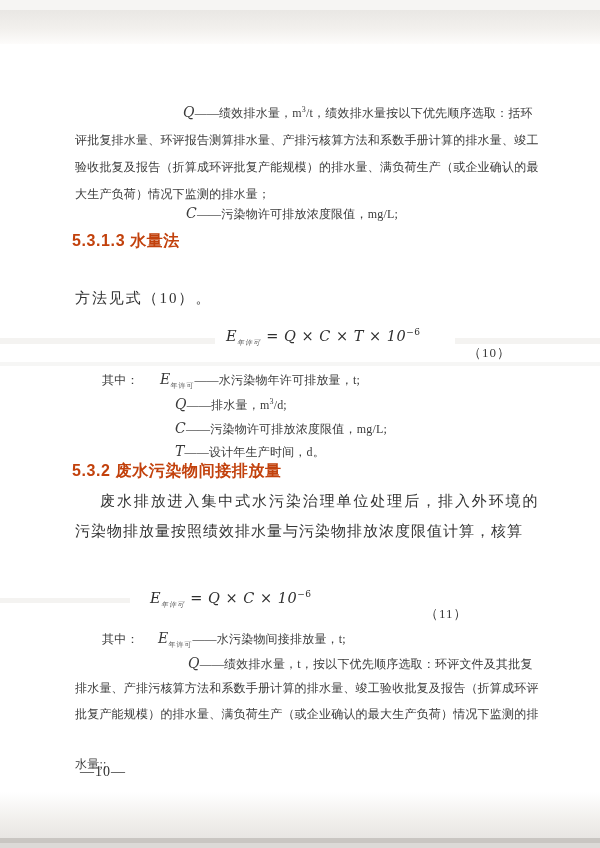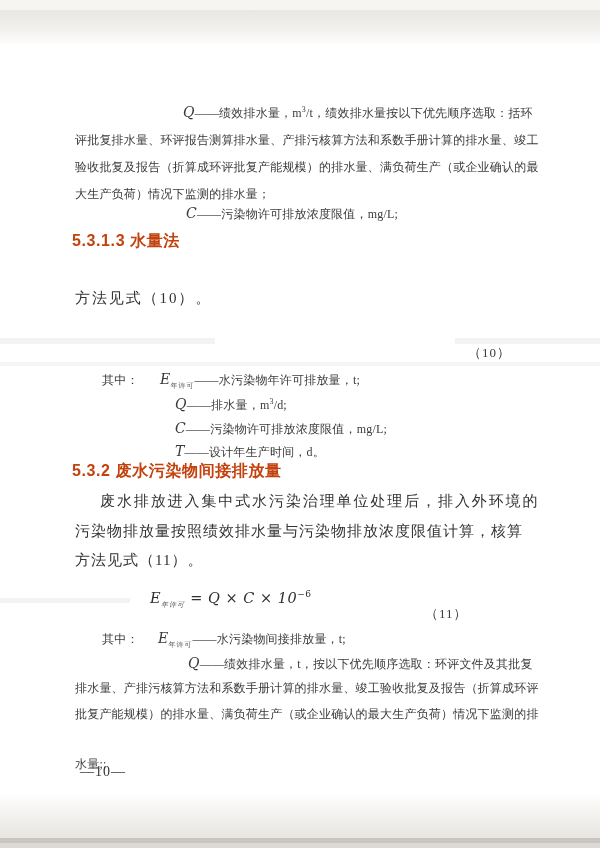--- a/index.html
+++ b/index.html
@@ -50,32 +50,32 @@
 
   <div class="ln small" style="left:183px;top:104px;"><span class="sym">Q</span><span>——绩效排水量，m</span><sup class="s3">3</sup><span>/t，绩效排水量按以下优先顺序选取：括环</span></div>
   <div class="ln small" style="left:75px;top:133px;">评批复排水量、环评报告测算排水量、产排污核算方法和系数手册计算的排水量、竣工</div>
   <div class="ln small" style="left:75px;top:187px;">大生产负荷）情况下监测的排水量；</div>
   <div class="ln small" style="left:75px;top:160px;">验收批复及报告（折算成环评批复产能规模）的排水量、满负荷生产（或企业确认的最</div>
   <div class="ln small" style="left:186px;top:205px;"><span class="sym">C</span><span>——污染物许可排放浓度限值，mg/L;</span></div>
 
   <div class="ln head" style="left:72px;top:231px;">5.3.1.3 水量法</div>
   <div class="ln wide" style="left:75px;top:289px;">方法见式（10）。</div>
 
+  <div class="ln formula" style="left:226px;top:327px;"><span>E</span><span class="fsub">年许可</span><span> = Q × C × T × 10</span><sup>−6</sup></div>
   <div class="ln fnum" style="left:468px;top:345px;">（10）</div>
 
   <div class="ln small" style="left:102px;top:373px;">其中：</div>
   <div class="ln small" style="left:160px;top:371px;"><span class="sym">E</span><span class="fsub">年许可</span><span>——水污染物年许可排放量，t;</span></div>
   <div class="ln small" style="left:175px;top:396px;"><span class="sym">Q</span><span>——排水量，m</span><sup class="s3">3</sup><span>/d;</span></div>
   <div class="ln small" style="left:175px;top:420px;"><span class="sym">C</span><span>——污染物许可排放浓度限值，mg/L;</span></div>
   <div class="ln small" style="left:175px;top:443px;"><span class="sym">T</span><span>——设计年生产时间，d。</span></div>
 
   <div class="ln head" style="left:72px;top:461px;">5.3.2 废水污染物间接排放量</div>
   <div class="ln wide" style="left:100px;top:492px;">废水排放进入集中式水污染治理单位处理后，排入外环境的</div>
   <div class="ln wide-b" style="left:75px;top:522px;">污染物排放量按照绩效排水量与污染物排放浓度限值计算，核算</div>
-  <div class="ln wide-b" style="left:75px;top:551px;">方法见式（11）。</div>
 
   <div class="ln formula" style="left:150px;top:589px;"><span>E</span><span class="fsub">年许可</span><span> = Q × C × 10</span><sup>−6</sup></div>
   <div class="ln fnum" style="left:425px;top:606px;">（11）</div>
 
   <div class="ln small" style="left:102px;top:632px;">其中：</div>
   <div class="ln small" style="left:158px;top:630px;"><span class="sym">E</span><span class="fsub">年许可</span><span>——水污染物间接排放量，t;</span></div>
   <div class="ln small" style="left:188px;top:655px;"><span class="sym">Q</span><span>——绩效排水量，t，按以下优先顺序选取：环评文件及其批复</span></div>
   <div class="ln small" style="left:75px;top:681px;">排水量、产排污核算方法和系数手册计算的排水量、竣工验收批复及报告（折算成环评</div>
   <div class="ln small" style="left:75px;top:707px;">批复产能规模）的排水量、满负荷生产（或企业确认的最大生产负荷）情况下监测的排</div>
   <div class="ln small" style="left:75px;top:757px;">水量;;</div>

